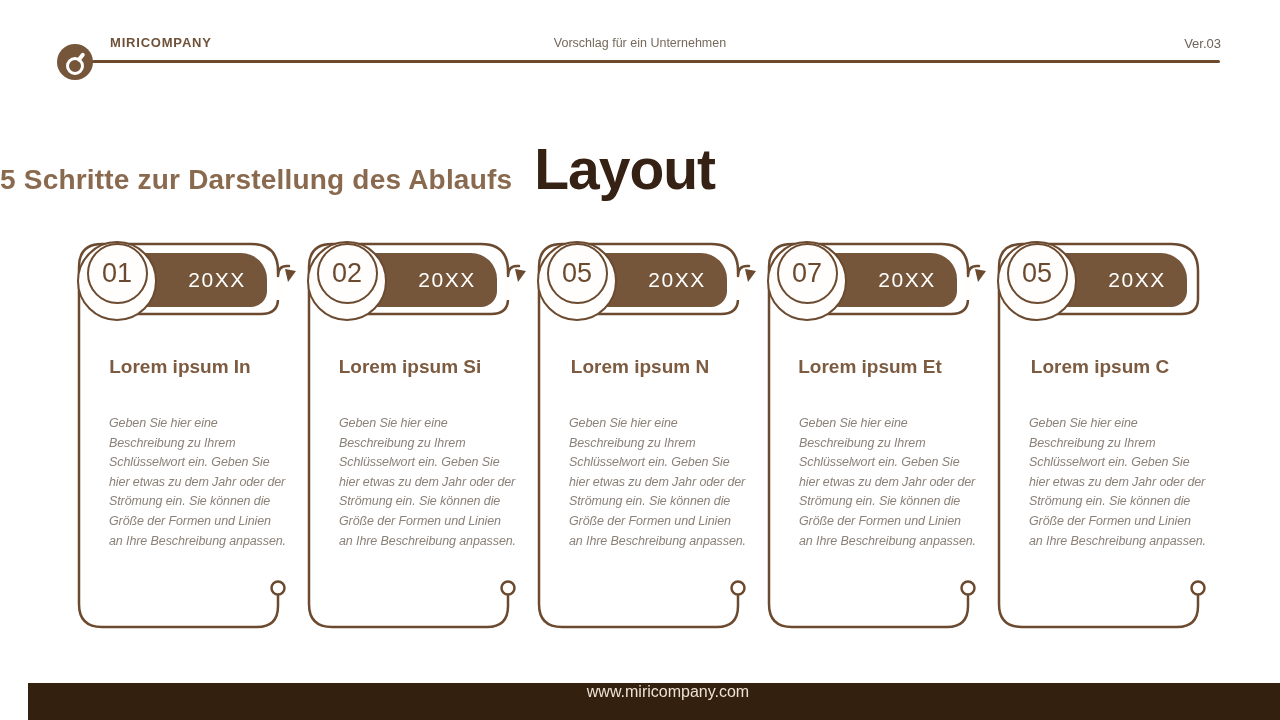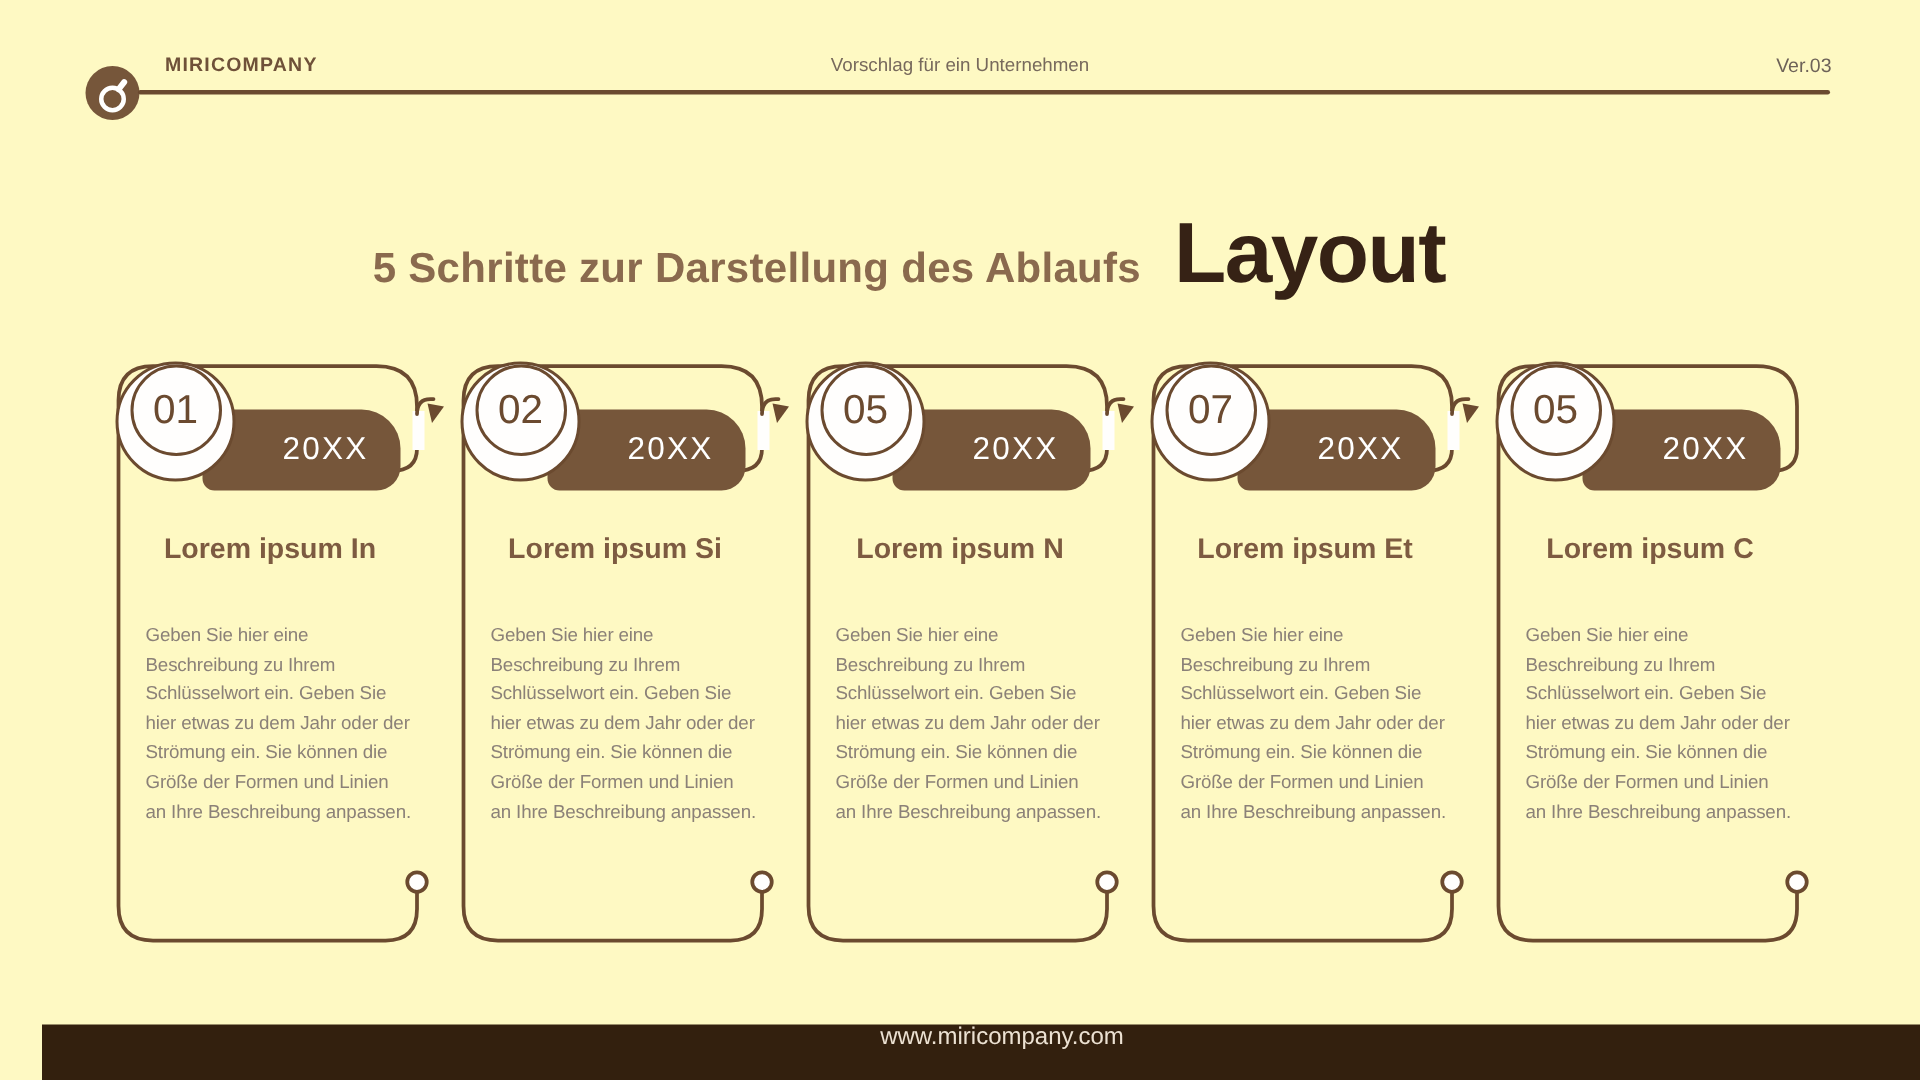--- a/index.html
+++ b/index.html
@@ -1,56 +1,56 @@
 <!DOCTYPE html>
 <html><head>
 <meta charset="utf-8">
 <style>
   html,body{margin:0;padding:0;}
   body{background:#e8e8e8;}
-  .slide{position:relative;width:1280px;height:720px;background:#fef9c3;overflow:hidden;
+  .slide{position:relative;width:1280px;height:720px;background:#ffffff;overflow:hidden;
          font-family:"Liberation Sans",sans-serif;}
 
   
   .hdr-rule{position:absolute;left:92px;top:60px;width:1128px;height:3px;background:#6b4a2f;border-radius:2px;}
   .logo{position:absolute;left:57px;top:44px;width:36px;height:36px;border-radius:50%;background:#76563a;}
   .logo .ring{position:absolute;left:9px;top:13px;width:12px;height:12px;border:3px solid #fff;border-radius:50%;box-sizing:content-box;}
   .logo .stem{position:absolute;left:22px;top:8px;width:3.5px;height:10px;background:#fff;border-radius:2px;transform:rotate(38deg);}
   .brand{position:absolute;left:110px;top:35px;font-size:13px;font-weight:bold;letter-spacing:.8px;color:#6f5139;}
   .hdr-center{position:absolute;left:0;right:0;top:36px;text-align:center;font-size:12.5px;color:#77695c;}
   .hdr-ver{position:absolute;right:59px;top:36px;font-size:13px;color:#6d6258;}
 
   
-  .title-row{position:absolute;top:136px;left:0;right:68px;display:flex;justify-content:center;align-items:baseline;gap:22px;}
+  .title-row{position:absolute;top:136px;left:0;right:68px;display:flex;align-items:baseline;gap:22px;}
   .title-sub{font-size:28px;font-weight:bold;color:#8a6a4e;letter-spacing:.2px;}
   .title-main{font-size:57px;font-weight:bold;color:#362215;letter-spacing:-1px;}
 
   
   .cards{position:absolute;left:75px;top:240px;display:flex;gap:20px;}
   .card{position:relative;width:210px;height:388px;}
   .card svg.outline{position:absolute;left:0;top:0;overflow:visible;}
 
   .badge{position:absolute;left:60px;top:13px;width:132px;height:54px;background:#76563a;
          border-radius:8px 26px 16px 8px;color:#fff;font-size:21px;letter-spacing:1.5px;
-         display:flex;align-items:center;justify-content:center;padding-left:32px;box-sizing:border-box;margin-top:20px;}
+         display:flex;align-items:center;justify-content:center;padding-left:32px;box-sizing:border-box;}
   .numcircle{position:absolute;left:2px;top:1px;width:80px;height:80px;background:#fffefd;
          border:2.5px solid #6b4a2f;border-radius:50%;box-sizing:border-box;
          display:flex;justify-content:center;}
   .numcircle .inner{width:61px;height:61px;border:2.5px solid #6b4a2f;border-radius:50%;box-sizing:border-box;
          display:flex;align-items:center;justify-content:center;font-size:27px;color:#6b4a2f;}
 
   .connector{position:absolute;left:198px;top:22px;width:30px;height:30px;}
   .connector .mask{position:absolute;left:2px;top:12px;width:8px;height:26px;background:#fffefd;}
   .connector svg{position:absolute;left:0;top:0;overflow:visible;}
   .card:last-child .connector{display:none;}
 
   .card h3{position:absolute;top:116px;left:0;width:100%;margin:0;text-align:center;
            font-size:19px;font-weight:bold;color:#7d5b41;}
-  .card p{position:absolute;top:174px;left:22px;width:178px;margin:0;
-          font-size:12.5px;line-height:19.6px;letter-spacing:-.1px;color:#8b8178;}
+  .card p{position:absolute;top:174px;left:34px;width:178px;margin:0;
+          font-size:12.5px;line-height:19.6px;letter-spacing:-.1px;color:#8b8178;font-style:italic;}
 
   
   .footer{position:absolute;left:0;bottom:0;width:100%;height:37px;background:#33200e;
           color:#ece1d2;font-size:16px;display:flex;justify-content:center;margin-left:28px;}
 </style>
 </head>
 <body>
 
 <div class="slide">
 

